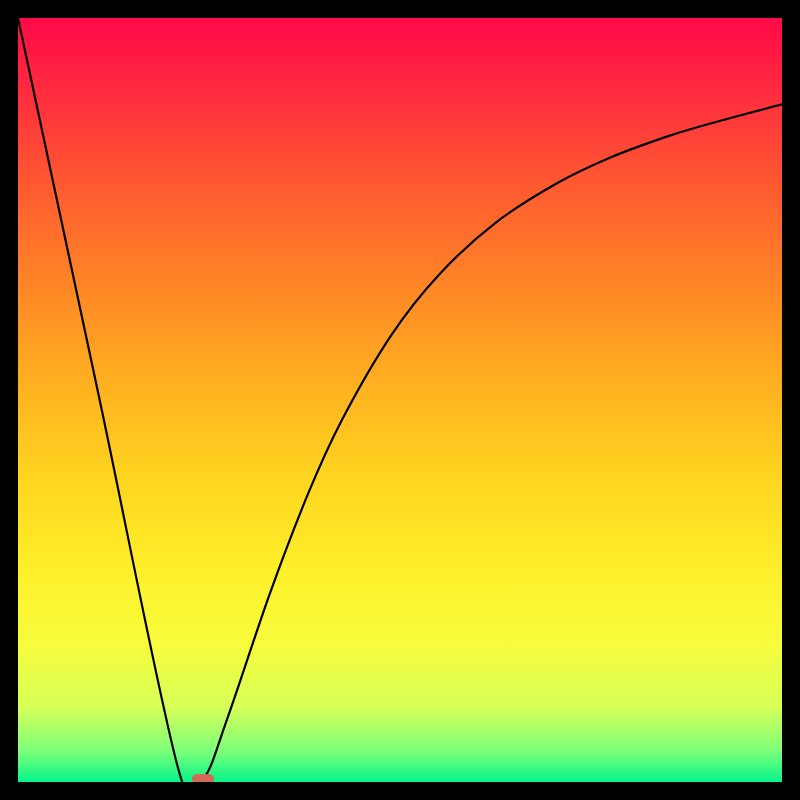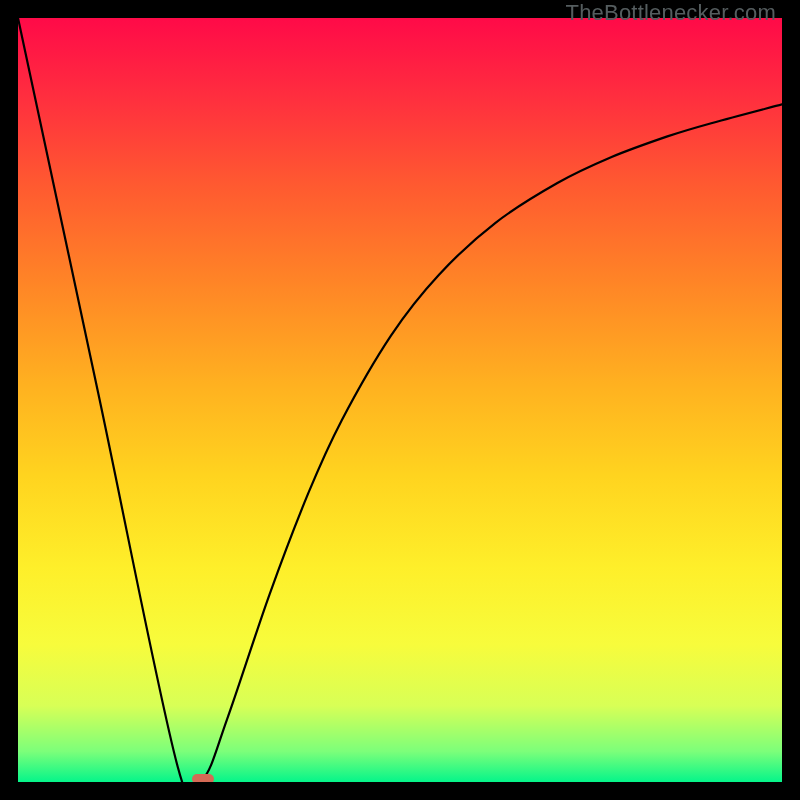--- a/index.html
+++ b/index.html
@@ -61,14 +61,13 @@
 <div class="frame">
   <div class="plot">
 
     <svg class="curve" viewBox="0 0 764 764" preserveAspectRatio="none">
       <path id="curve-path" fill="none" stroke="#000" stroke-width="2.2" stroke-linejoin="round" stroke-linecap="round" d="M 0.0 0.0 C 13.4 62.5, 53.6 250.3, 80.2 375.1 C 106.8 499.9, 142.2 684.4, 159.7 748.7 C 177.1 813.0, 176.6 769.0, 184.9 760.9 C 193.2 752.9, 198.3 731.3, 209.3 700.6 C 220.4 669.9, 237.9 614.4, 251.4 576.8 C 264.9 539.3, 278.2 504.4, 290.3 475.2 C 302.4 446.0, 310.2 428.1, 323.9 401.9 C 337.7 375.6, 356.7 342.0, 372.8 317.8 C 389.0 293.6, 403.5 275.5, 421.0 256.7 C 438.4 237.9, 457.8 220.0, 477.5 204.8 C 497.2 189.5, 520.0 176.0, 539.4 165.0 C 558.7 154.1, 575.3 146.8, 593.6 139.0 C 612.0 131.3, 632.5 124.2, 649.4 118.4 C 666.3 112.7, 676.1 110.0, 695.2 104.7 C 714.3 99.3, 752.5 89.4, 764.0 86.3"></path>
     </svg>
 
     <div class="marker" style="left: 173.888px; bottom: -2px;"></div>
   </div>
 
-  <div class="watermark">TheBottlenecker.com</div>
 </div>
 
 </body></html>

